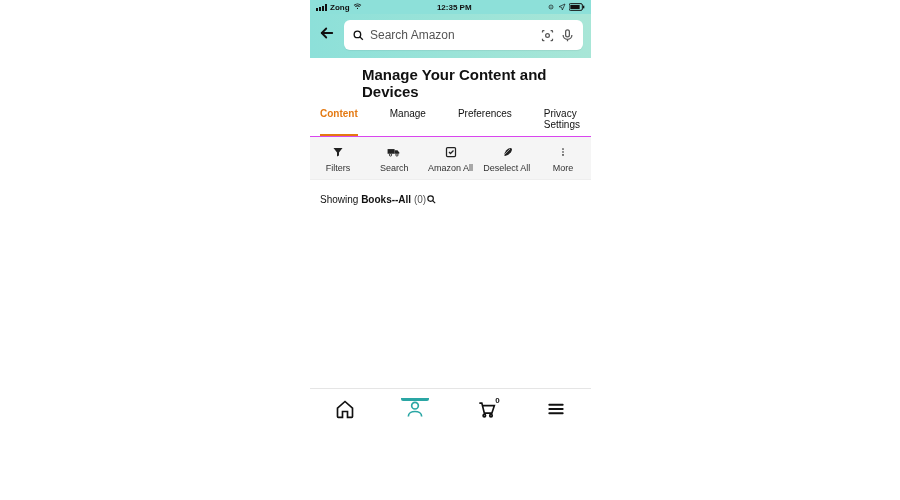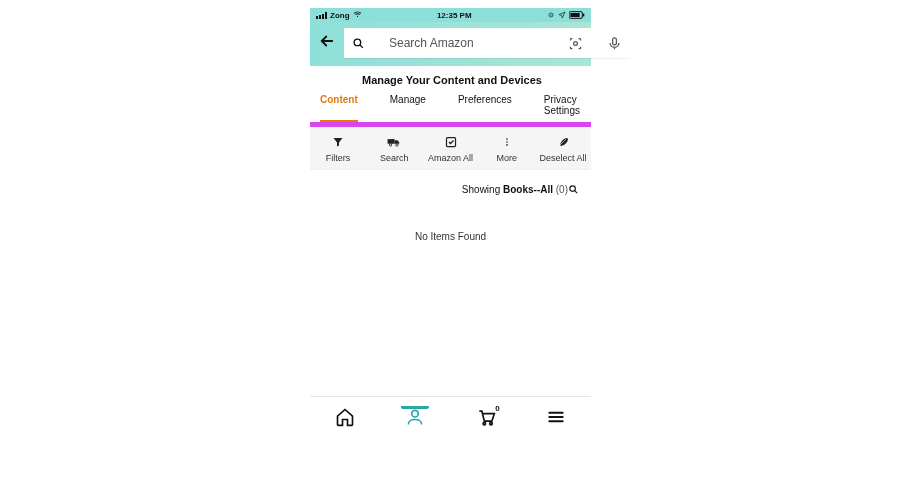--- a/index.html
+++ b/index.html
@@ -5,21 +5,21 @@
     * { margin: 0; padding: 0; box-sizing: border-box; font-family: -apple-system, 'Helvetica Neue', Arial, sans-serif; }
     body {
       width: 900px;
       height: 500px;
       background: #fff;
       position: relative;
     }
     .phone {
       position: absolute;
       left: 310px;
-      top: 8px;
+      top: 0;
       width: 281px;
       height: 428px;
       background: #fff;
     }
     .status-bar {
       height: 14px;
       background: linear-gradient(90deg, #8de0d9, #8de0d9);
       display: flex;
       align-items: center;
       justify-content: space-between;
@@ -39,69 +39,69 @@
       background: linear-gradient(90deg, #8de0d9, #a8e6d7);
       padding: 6px 8px 8px 8px;
       display: flex;
       align-items: center;
       gap: 8px;
     }
     .back-arrow { font-size: 18px; cursor: pointer; color:#111; }
     .search-bar {
       flex: 1;
       background: #fff;
-      border-radius: 0;
+      border-radius: 6px;
       height: 30px;
       display: flex;
       align-items: center;
       padding: 0 8px;
-      gap: 24px;
+      gap: 5px;
       box-shadow: 0 1px 1px rgba(0,0,0,0.06);
     }
     .search-bar input {
       flex: 1;
       border: none;
       outline: none;
       font-size: 12px;
       color: #555;
     }
     .search-bar input::placeholder { color: #555; }
     .search-icn { width: 13px; height: 13px; }
     .lens-icn, .mic-icn { width: 15px; height: 15px; color:#555; }
     .title-section { padding: 8px 10px 0 10px; }
-    .page-title { font-size: 11px; font-weight: 700; color: #111; padding-left: 42px; }
+    .page-title { font-size: 15px; font-weight: 700; color: #111; padding-left: 42px; }
     .tabs {
       display: flex;
       gap: 32px;
       margin-top: 8px;
       padding: 0 0 0 0;
       font-size: 10px;
       color: #111;
     }
     .tab { padding-bottom: 6px; cursor: pointer; }
     .tab.active { color: #e47911; border-bottom: 2px solid #e47911; font-weight: 600; }
     .toolbar {
       background: #f5f5f5;
       display: flex;
       justify-content: space-between;
-      border-top: 5px solid #d946ef;
+      border-top: 1px solid #d946ef;
       border-bottom: 1px solid #eee;
     }
     .tool {
       flex: 1;
       text-align: center;
       padding: 8px 0 6px 0;
       cursor: pointer;
     }
     .tool-icon { font-size: 12px; color: #222; height: 14px; display:flex; align-items:center; justify-content:center; }
     .tool-label { font-size: 9px; color: #333; margin-top: 4px; }
     .showing-row {
       display: flex;
       align-items: center;
-      justify-content: flex-end;
+      justify-content: flex-start;
       padding: 14px 12px 4px 10px;
     }
     .showing-text { font-size: 10px; color: #111; }
     .showing-text .bold { font-weight: 700; }
     .showing-text .count { color: #555; }
     .mini-search { width: 11px; height: 11px; color:#111; cursor:pointer; }
     .empty {
       text-align: center;
       font-size: 10px;
       color: #333;
@@ -237,50 +237,49 @@
       <div class="tool-icon">
         <svg width="12" height="12" viewBox="0 0 24 24" fill="none" stroke="#222" stroke-width="2.5">
             <rect x="3" y="3" width="18" height="18" rx="2"></rect>
             <path d="M8 12l3 3 6-6"></path>
           </svg>
       </div>
       <div class="tool-label">Amazon All</div>
     </div>
     <div class="tool">
       <div class="tool-icon">
+        <svg width="12" height="12" viewBox="0 0 24 24" fill="#222">
+            <path d="M20 4c-6 0-12 6-14 14l2 2c8-2 14-8 14-14z"></path>
+            <path d="M4 20L18 6" stroke="#f5f5f5" stroke-width="1.2"></path>
+          </svg>
+      </div>
+      <div class="tool-label">Deselect All</div>
+    </div>
+    <div class="tool">
+      <div class="tool-icon">
         <svg width="10" height="12" viewBox="0 0 24 24" fill="#222">
             <circle cx="12" cy="5" r="2"></circle>
             <circle cx="12" cy="12" r="2"></circle>
             <circle cx="12" cy="19" r="2"></circle>
           </svg>
       </div>
       <div class="tool-label">More</div>
     </div>
-    <div class="tool">
-      <div class="tool-icon">
-        <svg width="12" height="12" viewBox="0 0 24 24" fill="#222">
-            <path d="M20 4c-6 0-12 6-14 14l2 2c8-2 14-8 14-14z"></path>
-            <path d="M4 20L18 6" stroke="#f5f5f5" stroke-width="1.2"></path>
-          </svg>
-      </div>
-      <div class="tool-label">Deselect All</div>
-    </div>
   </div>
 
   <div class="showing-row">
     <div class="showing-text">
       <span>Showing </span><span class="bold">Books--All</span><span class="count"> (0)</span>
     </div>
     <svg class="mini-search" viewBox="0 0 24 24" fill="none" stroke="#111" stroke-width="2.5">
         <circle cx="10" cy="10" r="6"></circle>
         <path d="M20 20l-5.5-5.5"></path>
       </svg>
   </div>
 
-  <div class="empty">No Items Found</div>
 
   <div class="bottom-nav">
     <div class="bn-item">
       <svg class="bn-icon" viewBox="0 0 24 24" fill="none" stroke="#111" stroke-width="2">
           <path d="M3 11l9-8 9 8v10a1 1 0 01-1 1h-5v-7h-6v7H4a1 1 0 01-1-1z"></path>
         </svg>
     </div>
     <div class="bn-item active">
       <svg class="bn-icon" viewBox="0 0 24 24" fill="none" stroke="#2aa6a4" stroke-width="2">
           <circle cx="12" cy="8" r="4"></circle>

